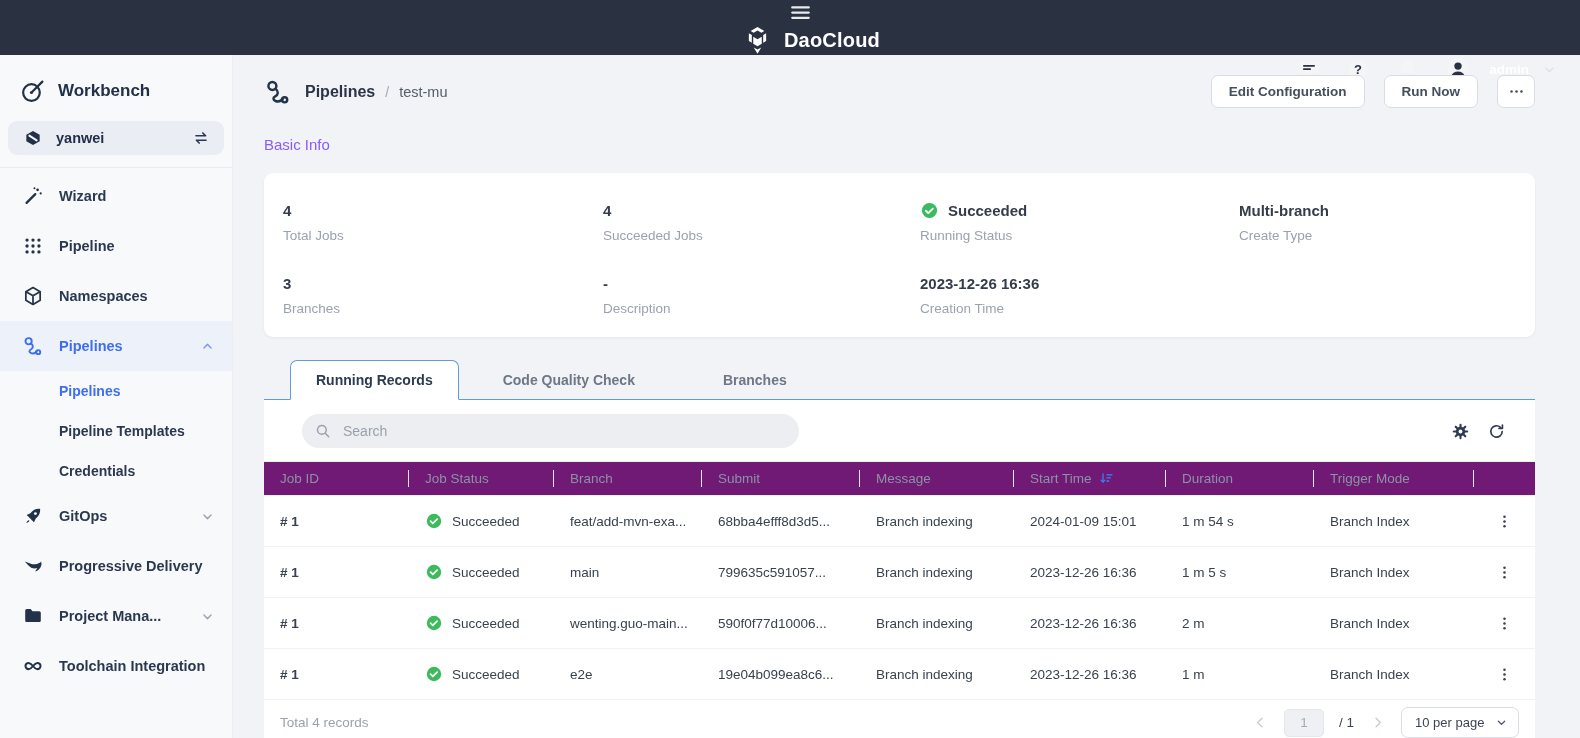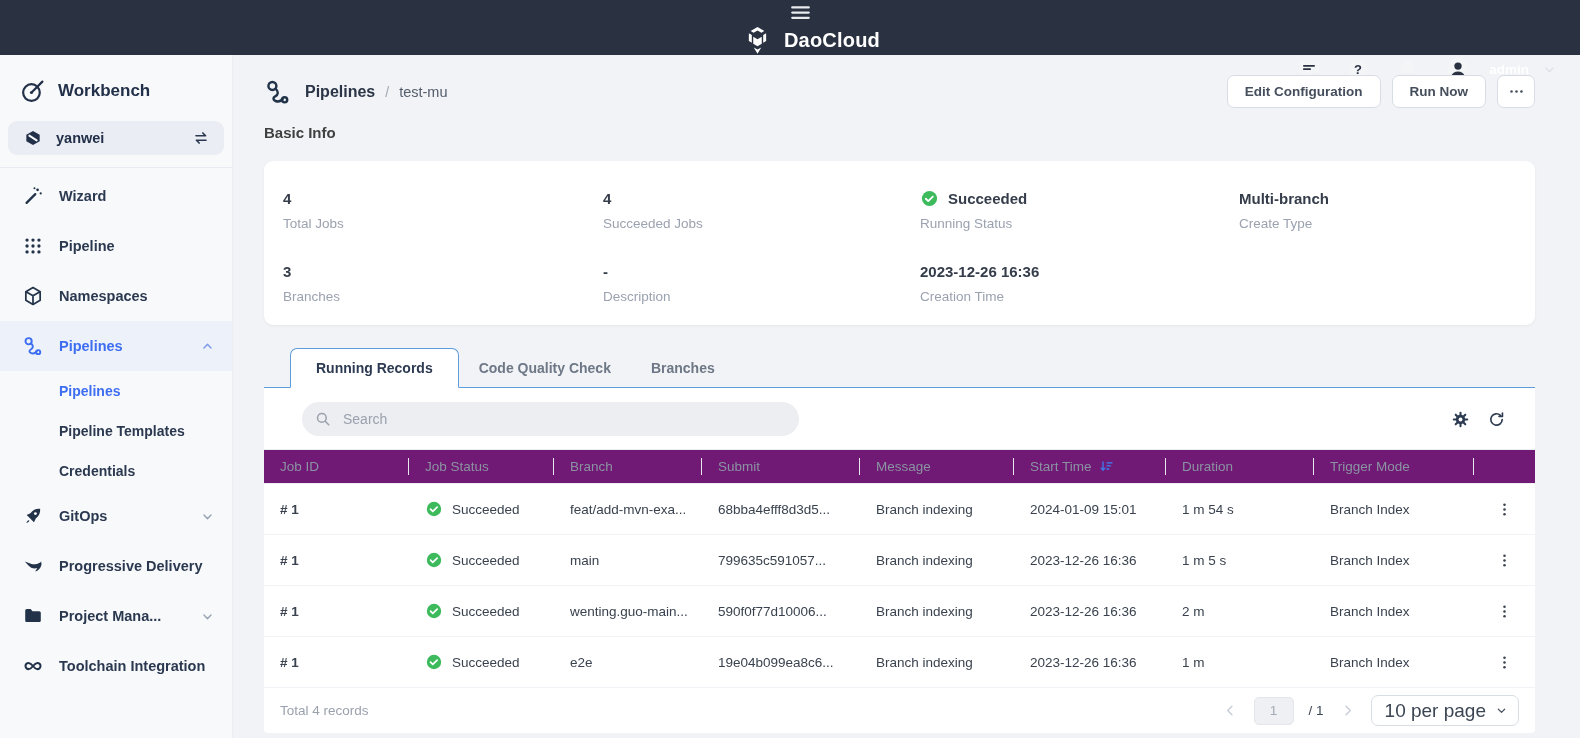--- a/index.html
+++ b/index.html
@@ -45,35 +45,35 @@
   
   .main{position:absolute;top:55px;left:233px;right:0;bottom:0;padding:0 45px 0 31px;overflow:hidden;}
   .page-head{margin-top:20px;height:33px;display:flex;align-items:center;}
   .crumb-ic{width:28px;height:28px;color:#223349;}
   .crumb-root{margin-left:13px;font-size:16px;font-weight:700;color:#2b3547;}
   .crumb-sep{margin:0 10px;font-size:14px;color:#a2a9b4;}
   .crumb-cur{font-size:14.5px;color:#545d6c;}
   .head-actions{margin-left:auto;display:flex;align-items:center;gap:11px;}
   .btn{height:33px;padding:0 17px;border:1px solid #d8dce4;border-radius:7px;background:#fff;
        font-size:13.5px;font-weight:600;color:#454e5c;display:flex;align-items:center;cursor:pointer;
-       font-family:inherit;}
+       font-family:inherit;margin-left:8px;}
   .btn-more{width:38px;padding:0;justify-content:center;}
   .btn-more .iwrap{width:17px;height:17px;color:#454e5c;}
 
-  .section-title{margin-top:16px;font-size:15px;font-weight:700;color:#404040;}
+  .section-title{margin-top:28px;font-size:15px;font-weight:400;color:#8b5cf6;}
 
   .card{margin-top:20px;height:164px;background:#fff;border-radius:9px;box-shadow:0 1px 3px rgba(20,30,50,.05);
         padding:27px 0 0 19px;display:grid;grid-template-columns:320px 317px 319px auto;
         grid-auto-rows:min-content;row-gap:30px;box-sizing:border-box;}
   .stat-value{font-size:15px;font-weight:700;color:#353d4a;display:flex;align-items:center;gap:9px;height:20px;}
   .stat-value .st-check{width:19px;height:19px;}
   .stat-label{margin-top:8px;font-size:13.5px;color:#9ba2af;}
 
   .tabs{margin-top:23px;display:flex;align-items:flex-end;height:39px;border-bottom:1px solid #5e9cdb;}
-  .tab{height:38px;display:flex;align-items:center;padding:0 20px;font-size:14px;font-weight:600;
+  .tab{height:38px;display:flex;align-items:center;padding:0 44px;font-size:14px;font-weight:600;
        color:#6e7786;cursor:pointer;}
   .tab.active{background:#fff;border:1px solid #5e9cdb;border-bottom:1px solid #fff;border-radius:7px 7px 0 0;
               margin-left:26px;margin-bottom:-1px;color:#2c3a52;font-weight:700;padding:0 25px;}
 
   .panel{background:#fff;border-radius:0 0 4px 4px;}
   .toolbar{display:flex;align-items:center;padding:14px 16px 13px;margin-left:22px;}
   .search{width:497px;height:34px;background:#eceef2;border-radius:17px;display:flex;align-items:center;
           padding:0 12px;gap:9px;box-sizing:border-box;}
   .search .iwrap{width:18px;height:18px;color:#9aa1ad;}
   .search input{border:none;background:transparent;outline:none;font-size:14px;color:#39424e;width:100%;
@@ -96,21 +96,21 @@
   .kebab-btn{width:28px;height:28px;display:flex;align-items:center;justify-content:center;cursor:pointer;}
   .kebab-btn .iwrap{width:17px;height:17px;color:#39424e;}
 
   .tfooter{height:45px;display:flex;align-items:center;padding:0 16px;font-size:13.5px;color:#9aa1ad;}
   .pager{margin-left:auto;display:flex;align-items:center;gap:15px;}
   .pg-chev{width:17px;height:17px;color:#c7cdd7;cursor:pointer;}
   .pg-input{width:40px;height:28px;background:#eef0f3;border:1px solid #e3e6eb;border-radius:5px;text-align:center;
             color:#a4abb7;font-size:13.5px;font-family:inherit;box-sizing:border-box;}
   .pg-of{color:#3c4553;}
   .pg-select{height:31px;min-width:118px;border:1px solid #d9dde4;border-radius:7px;background:#fff;display:flex;
-             align-items:center;justify-content:space-between;padding:0 9px 0 13px;color:#3c4553;font-size:19px;
+             align-items:center;justify-content:space-between;padding:0 9px 0 13px;color:#3c4553;font-size:13px;
              gap:8px;cursor:pointer;box-sizing:border-box;}
   .pg-select .iwrap{width:15px;height:15px;color:#4a5364;}
 </style>
 </head>
 <body>
 
 <svg width="0" height="0" style="position:absolute">
   <defs>
     <g id="i-hamburger" fill="currentColor">
       <rect x="3" y="6" width="18" height="2.2" rx="1.1"></rect>

